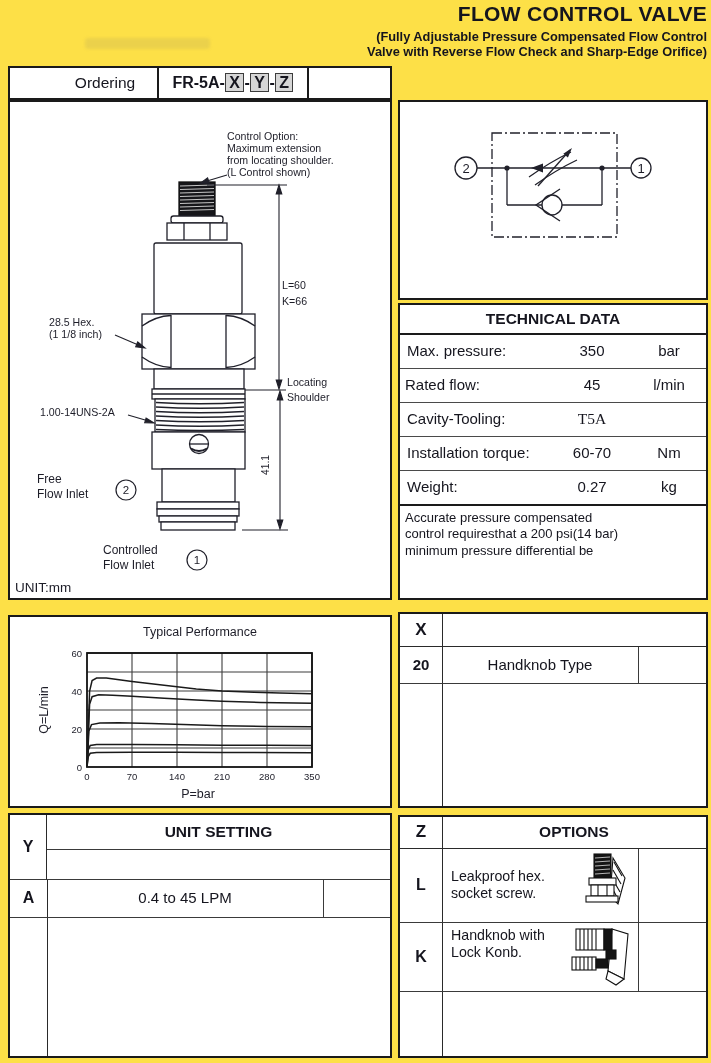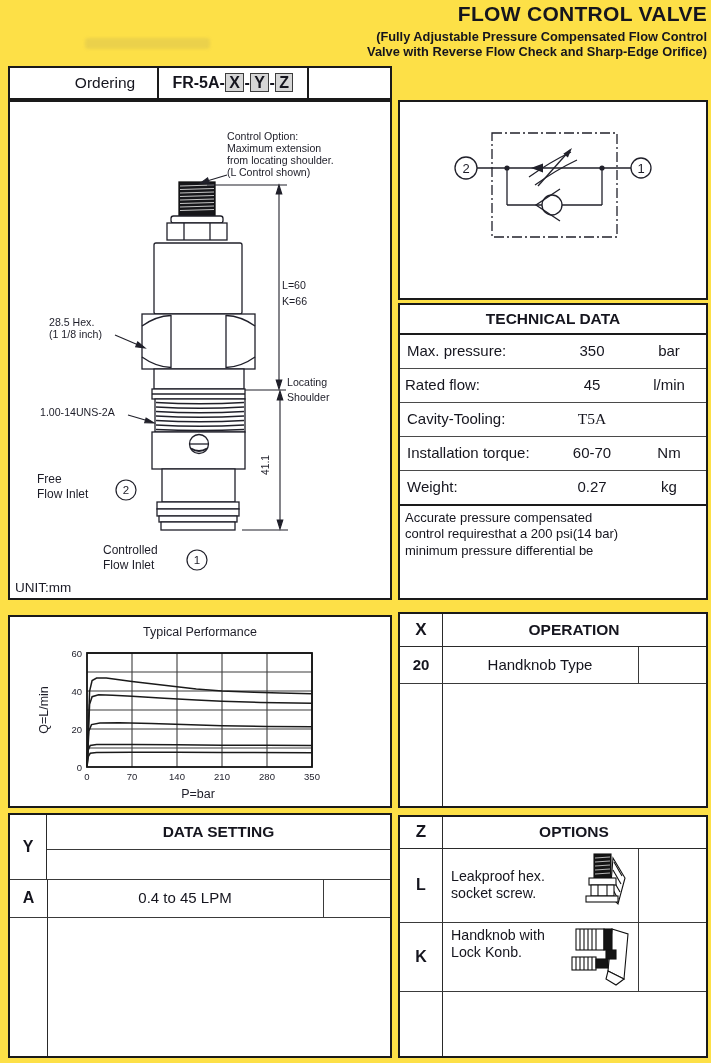--- a/index.html
+++ b/index.html
@@ -236,34 +236,33 @@
         <polyline points="77.0,150.0 79.6,87.3 82.1,79.7 88.6,77.8 102.7,78.2 122.0,79.3 154.1,81.2 186.3,83.1 212.0,84.3 250.6,85.4 302.0,86.2" fill="none" stroke="#1a1a1a" stroke-width="1.5"></polyline>
         <polyline points="77.0,150.0 78.9,113.9 81.5,107.6 89.9,105.9 109.1,105.7 141.3,106.5 173.4,107.6 212.0,108.8 257.0,109.5 302.0,109.7" fill="none" stroke="#1a1a1a" stroke-width="1.5"></polyline>
         <polyline points="77.0,150.0 78.3,132.9 80.2,128.5 86.6,127.6 122.0,127.4 167.0,127.8 212.0,128.2 257.0,128.3 302.0,128.5" fill="none" stroke="#1a1a1a" stroke-width="1.5"></polyline>
         <polyline points="77.0,150.0 78.3,139.6 80.2,136.3 86.6,135.6 122.0,135.2 167.0,135.2 212.0,135.4 302.0,135.8" fill="none" stroke="#1a1a1a" stroke-width="1.5"></polyline>
       </svg>
   </div>
 
   <div class="panel" style="left:398px;top:612px;width:310px;height:196px;">
     <div class="abs" style="left:0;top:0;width:306px;height:33px;border-bottom:1.9px solid #2a2a2a;">
       <div class="keycell" style="width:42px;line-height:31px;font-size:17px;">X</div>
-      <div class="abs center bold" style="left:42px;top:0;width:264px;line-height:31px;font-size:15.5px;">OPERATION</div>
     </div>
     <div class="abs" style="left:0;top:33px;width:306px;height:37px;border-bottom:1.6px solid #3a3a3a;">
       <div class="keycell" style="width:42px;line-height:35px;font-size:15px;">20</div>
       <div class="abs center" style="left:42px;top:0;width:197px;height:100%;line-height:35px;font-size:15px;border-right:1.6px solid #3a3a3a;">Handknob Type</div>
     </div>
     <div class="abs" style="left:0;top:70px;width:306px;height:122px;">
       <div class="keycell" style="width:42px;"></div>
     </div>
   </div>
 
   <div class="panel" style="left:8px;top:813px;width:384px;height:245px;">
     <div class="abs center bold" style="left:0;top:0;width:37px;height:65px;line-height:63px;font-size:16px;border-right:1.6px solid #2a2a2a;border-bottom:1.6px solid #3a3a3a;">Y</div>
-    <div class="abs center bold" style="left:37px;top:0;width:343px;height:35px;line-height:33px;font-size:15.5px;border-bottom:1.6px solid #3a3a3a;">DATA SETTING</div>
+    <div class="abs center bold" style="left:37px;top:0;width:343px;height:35px;line-height:33px;font-size:15.5px;border-bottom:1.6px solid #3a3a3a;">UNIT SETTING</div>
     <div class="abs" style="left:37px;top:35px;width:343px;height:30px;border-bottom:1.6px solid #3a3a3a;"></div>
     <div class="abs" style="left:0;top:65px;width:380px;height:38px;border-bottom:1.6px solid #3a3a3a;">
       <div class="keycell" style="width:37px;line-height:36px;font-size:16px;border-right-width:1.6px;">A</div>
       <div class="abs center" style="left:37px;top:0;width:277px;height:100%;line-height:36px;font-size:15px;border-right:1.6px solid #3a3a3a;">0.4 to 45 LPM</div>
     </div>
     <div class="abs" style="left:0;top:103px;width:380px;height:138px;">
       <div class="keycell" style="width:37px;border-right-width:1.6px;"></div>
     </div>
   </div>
 

